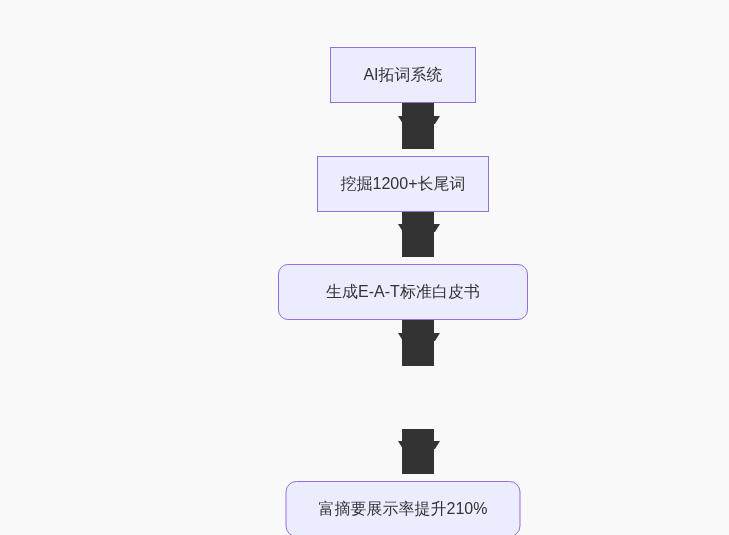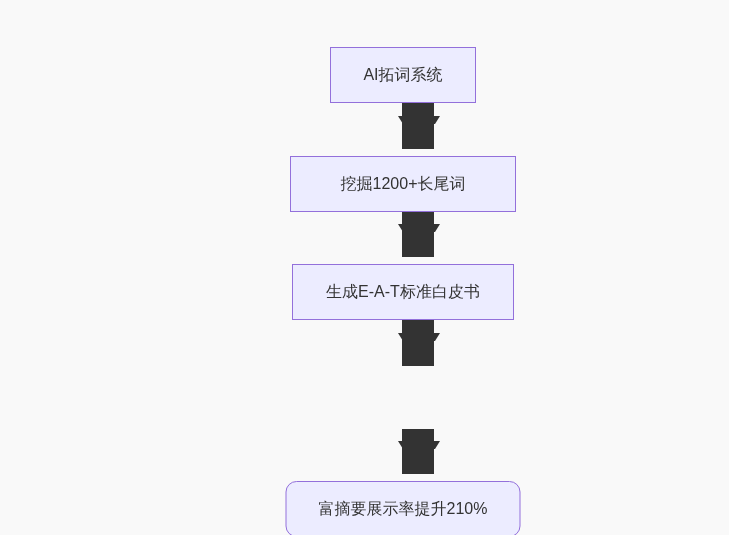--- a/index.html
+++ b/index.html
@@ -31,22 +31,22 @@
     align-items: center;
     justify-content: center;
     background: var(--node-fill);
     border: 1px solid var(--node-border);
     color: var(--node-text);
     font-size: 16px;
     white-space: nowrap;
     text-align: center;
   }
   #node-0 { top: 15px;  width: 146px; }
-  #node-1 { top: 124px; width: 226px; }
-  #node-2 { top: 232px; width: 222px; }
+  #node-1 { top: 124px; width: 172px; }
+  #node-2 { top: 232px; width: 250px; border-radius: 10px; }
   #node-3 { top: 341px; width: 215px; }
   #node-4 { top: 449px; width: 235px; border-radius: 11px; }
 
   .edge {
     position: absolute;
     left: 370px;
     width: 2px;
   }
   #edge-0 { top: 71px;  height: 53px; }
   #edge-1 { top: 180px; height: 52px; }

